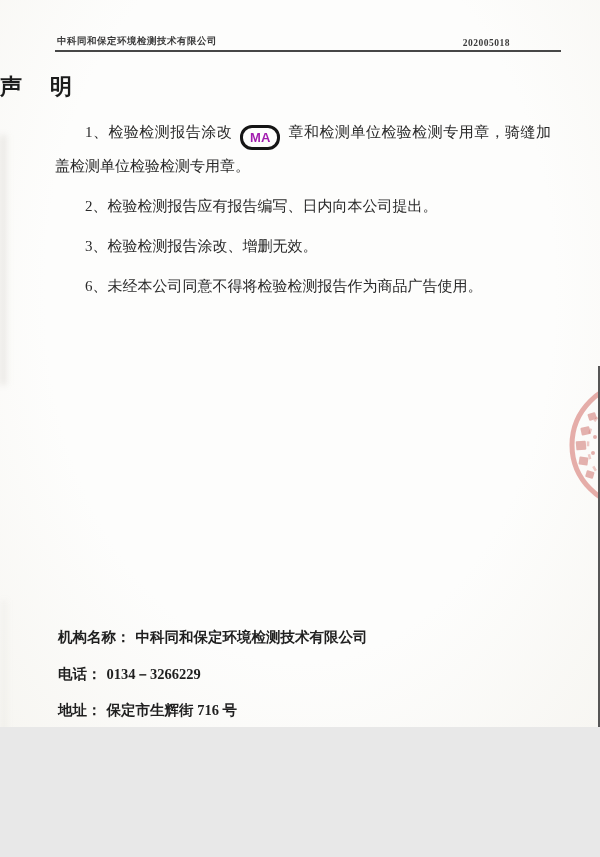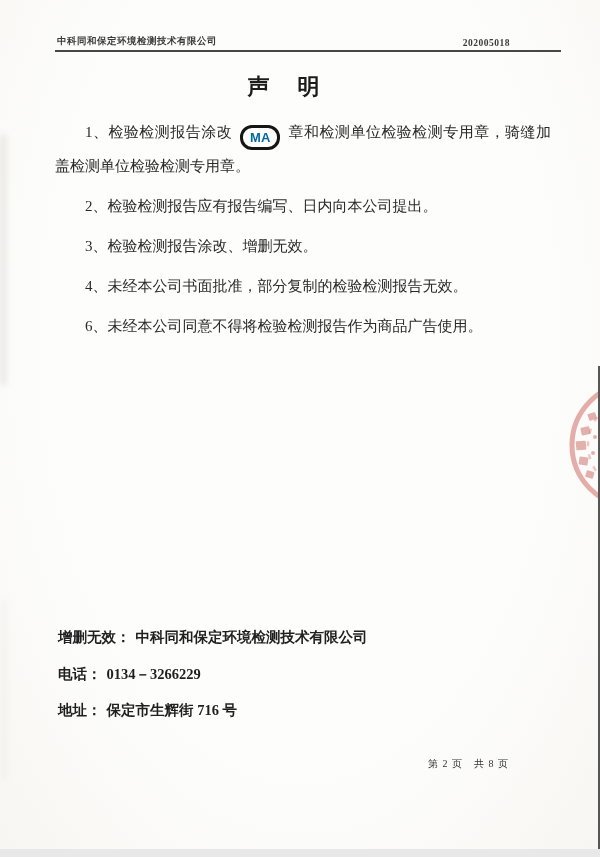--- a/index.html
+++ b/index.html
@@ -1,19 +1,19 @@
 <!DOCTYPE html>
 <html><head>
 <meta charset="utf-8">
 <style>
   html, body { margin: 0; padding: 0; background: #e8e8e8; }
   .page {
     position: relative;
     width: 600px;
-    height: 849px;
+    height: 727px;
     margin: 0 auto;
     background: radial-gradient(ellipse at 50% 40%, #fdfdfc 60%, #f7f6f2 100%);
     font-family: "Liberation Serif", "DejaVu Serif", serif;
     color: #262626;
     overflow: hidden;
   }
 
   
   .header {
     position: absolute;
@@ -31,21 +31,21 @@
     top: 50px; left: 55px;
     width: 506px; height: 2px;
     background: #474747;
   }
 
   
   .doc-title {
     position: absolute;
     top: 72px; left: 0; right: 30px;
     margin: 0;
-    text-align: center;
+    text-align: left;
     font-size: 22px;
     font-weight: bold;
     letter-spacing: 3px;
     color: #1b1b1b;
   }
 
   
   .body {
     position: absolute;
     top: 116px; left: 55px;
@@ -68,21 +68,21 @@
     line-height: 18px;
     vertical-align: -5px;
     margin: 0 8px;
     background: #fdfdfc;
   }
   .cma-text {
     font-family: "Liberation Sans", "DejaVu Sans", sans-serif;
     font-weight: bold;
     font-size: 13px;
     letter-spacing: 0;
-    color: #0369a1;
+    color: #a21caf;
   }
 
   
   .contact {
     position: absolute;
     top: 629px; left: 58px;
     font-size: 14.5px;
     font-weight: bold;
     color: #1f1f1f;
   }
@@ -135,29 +135,28 @@
 
   <h1 class="doc-title">声　明</h1>
 
   <div class="body">
     <p class="item"><span>1、</span><span>检验检测报告涂改</span><span class="cma"><span class="cma-text">MA</span></span><span>章和检测单位检验检测专用章，骑缝加盖检测单位检验检测专用章。</span></p>
 
     <p class="item"><span>2、</span><span>检验检测报告应有报告编写、日内向本公司提出。</span></p>
 
     <p class="item"><span>3、</span><span>检验检测报告涂改、增删无效。</span></p>
 
-    <p class="item"><span>4、</span><span>未经本公司书面批准，部分复制的检验检测报告无效。</span></p>
 
 
     <p class="item"><span>6、</span><span>未经本公司同意不得将检验检测报告作为商品广告使用。</span></p>
 
   </div>
 
   <div class="contact">
-    <p class="crow"><span class="clabel">增删无效：</span><span>中科同和保定环境检测技术有限公司</span></p>
+    <p class="crow"><span class="clabel">机构名称：</span><span>中科同和保定环境检测技术有限公司</span></p>
     <p class="crow"><span class="clabel">电话：</span><span>0134－3266229</span></p>
     <p class="crow"><span class="clabel">地址：</span><span>保定市生辉街 716 号</span></p>
   </div>
 
   <div class="footer">第 2 页　共 8 页</div>
 
   <svg class="stamp" width="40" height="150" viewBox="0 0 40 150" aria-hidden="true">
     <g stroke="#dc8b86" fill="none">
       <circle cx="74" cy="70" r="62" stroke-width="5" opacity="0.7"></circle>
       <circle cx="74" cy="70" r="46" stroke-width="2.5" stroke-dasharray="5 8" opacity="0.45"></circle>

